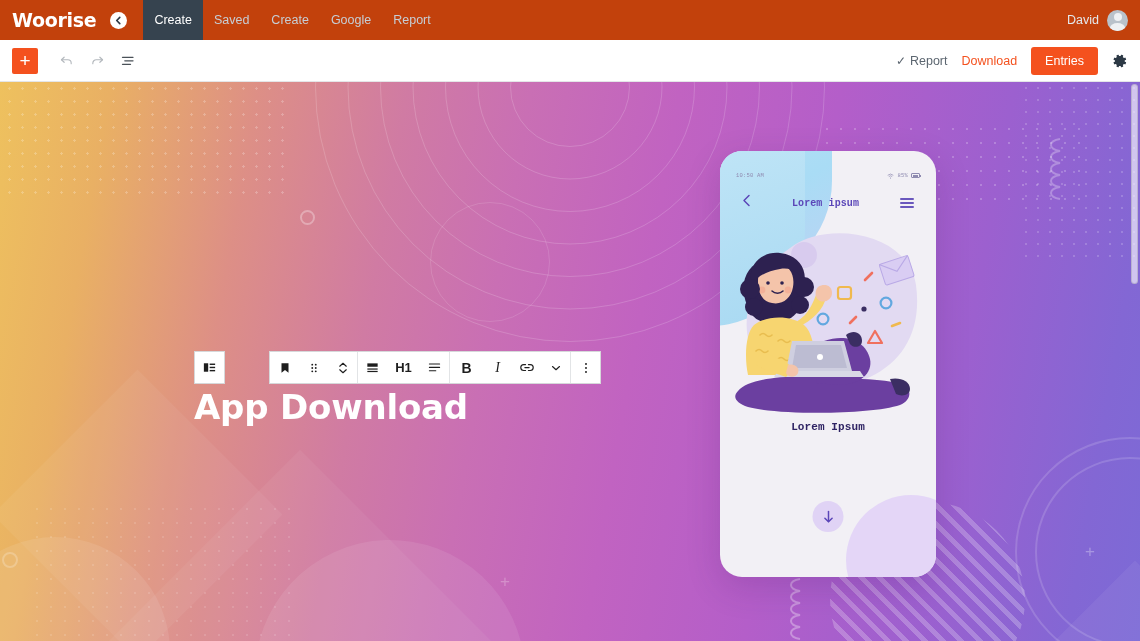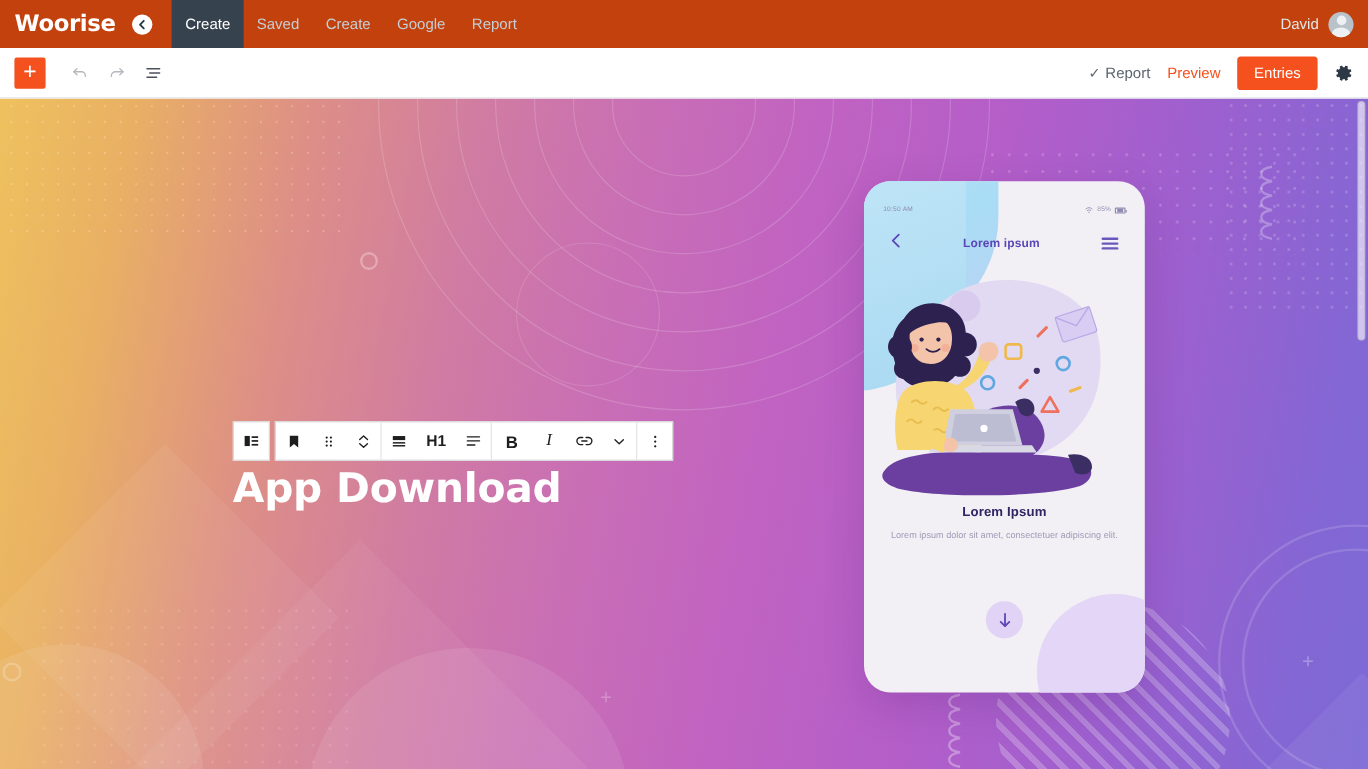--- a/index.html
+++ b/index.html
@@ -181,20 +181,21 @@
   .tinyring2 { left: 300px; top: 128px; width: 15px; height: 15px;
     border-radius: 50%; border: 2px solid rgba(255,255,255,0.30); }
   .ring-far { left: 430px; top: 120px; width: 120px; height: 120px;
     border-radius: 50%; border: 1.5px solid rgba(255,255,255,0.13); }
 
   
   .blocktoolbar {
     position: absolute; left: 194px; top: 269px;
     display: flex; align-items: stretch; height: 33px;
     z-index: 20;
+    gap: 40px;
   }
   .bt-panel {
     background: #fff; border: 1px solid #d6d8da;
     display: flex; align-items: center;
   }
   .bt-sep { border-left: 1px solid #e2e4e6; height: 100%; }
   .bt-btn {
     width: 29px; height: 31px;
     display: flex; align-items: center; justify-content: center;
     cursor: pointer; color: #1e1e1e;
@@ -213,25 +214,26 @@
     font-family: "DejaVu Sans", sans-serif;
   }
   .hero p {
     color: #fdfdfd; font-size: 14.5px; line-height: 23px;
     margin-top: 16px; max-width: 505px;
   }
 
   
   .phone {
     position: absolute; left: 720px; top: 69px;
-    width: 234px; height: 426px;
+    width: 216px; height: 426px;
     background: #f2f0f5; border-radius: 22px;
     overflow: hidden;
     box-shadow: 0 10px 34px rgba(60,20,90,0.17);
     z-index: 10;
+    font-family: Liberation Mono, monospace;
   }
   .ph-blue {
     position: absolute; left: -38px; top: -20px;
     width: 150px; height: 150px;
     background: linear-gradient(150deg,#b7e0f5 0%, #a9dcf5 50%, #bcd2f3 100%);
     border-radius: 0 0 100px 0;
   }
   .ph-blue2 {
     position: absolute; left: -40px; top: -20px; width: 125px; height: 195px;
     background: linear-gradient(160deg,#c2e6f7 0%, #a8d9f2 100%);
@@ -332,21 +334,21 @@
         <path d="M2.5 11.3 H10.5" stroke="#4a5158" stroke-width="1.3" stroke-linecap="round"></path>
       </svg>
     </div>
   </div>
 
   <div class="bar-right">
     <div class="saved">
       <span class="check">✓</span>
       <span>Report</span>
     </div>
-    <div class="preview-link">Preview</div>
+    <div class="preview-link">Download</div>
     <div class="publish-btn">Entries</div>
     <div class="gear">
       <svg width="16" height="16" viewBox="0 0 20 20">
         <path fill="#2c3945" d="M10 6.6a3.4 3.4 0 1 0 0 6.8 3.4 3.4 0 0 0 0-6.8zm0 5.1a1.7 1.7 0 1 1 0-3.4 1.7 1.7 0 0 1 0 3.4z"></path>
         <path fill="#2c3945" d="M17.2 11.4l-1.3-.4a6 6 0 0 0 0-2l1.3-.4a.6.6 0 0 0 .4-.8l-.6-1.6a.6.6 0 0 0-.8-.4l-1.3.5a6.4 6.4 0 0 0-1.4-1.4l.5-1.3a.6.6 0 0 0-.4-.8l-1.6-.6a.6.6 0 0 0-.8.4l-.4 1.3a6 6 0 0 0-2 0l-.4-1.3a.6.6 0 0 0-.8-.4l-1.6.6a.6.6 0 0 0-.4.8l.5 1.3A6.4 6.4 0 0 0 4.7 6.3l-1.3-.5a.6.6 0 0 0-.8.4l-.6 1.6a.6.6 0 0 0 .4.8l1.3.4a6 6 0 0 0 0 2l-1.3.4a.6.6 0 0 0-.4.8l.6 1.6a.6.6 0 0 0 .8.4l1.3-.5a6.4 6.4 0 0 0 1.4 1.4l-.5 1.3a.6.6 0 0 0 .4.8l1.6.6a.6.6 0 0 0 .8-.4l.4-1.3a6 6 0 0 0 2 0l.4 1.3a.6.6 0 0 0 .8.4l1.6-.6a.6.6 0 0 0 .4-.8l-.5-1.3a6.4 6.4 0 0 0 1.4-1.4l1.3.5a.6.6 0 0 0 .8-.4l.6-1.6a.6.6 0 0 0-.4-.8z"></path>
       </svg>
     </div>
   </div>
 </div>
 
@@ -568,21 +570,20 @@
         <circle cx="100" cy="128" r="3" fill="#fff"></circle>
         <path d="M58 142 L140 142 L144 148 L54 148 Z" fill="#d9d9e6"></path>
 
         <path d="M40 124 C52 126, 66 132, 74 140 L66 148 C54 144, 42 140, 36 136 Z" fill="#f7d570"></path>
         <path d="M68 136 C74 134, 80 138, 78 144 C76 149, 68 149, 66 144 Z" fill="#f4c4aa"></path>
       </svg>
     </div>
 
     <div class="ph-textblock">
       <div class="ph-h2">Lorem Ipsum</div>
-      <div class="ph-p">Lorem ipsum dolor sit amet, consectetuer adipiscing elit.</div>
     </div>
 
     <div class="ph-circlebtn">
       <svg width="12" height="14" viewBox="0 0 12 14">
         <path d="M6 1.5 V11.5" stroke="#5b46b8" stroke-width="1.5" stroke-linecap="round"></path>
         <path d="M2.4 8.2 L6 11.8 L9.6 8.2" fill="none" stroke="#5b46b8" stroke-width="1.5" stroke-linecap="round" stroke-linejoin="round"></path>
       </svg>
     </div>
   </div>
 </div>

